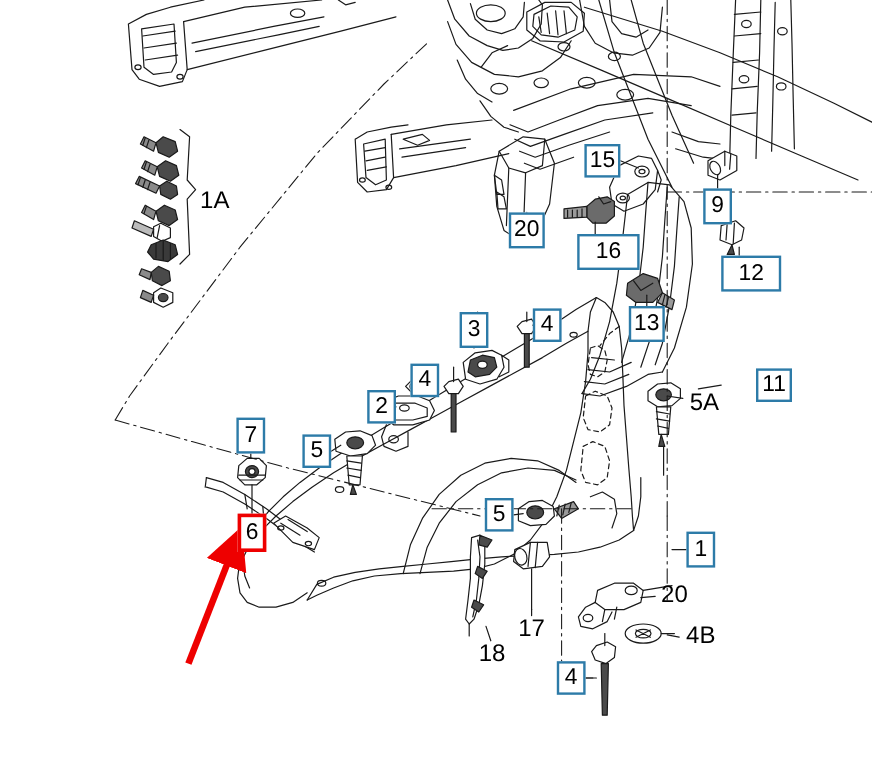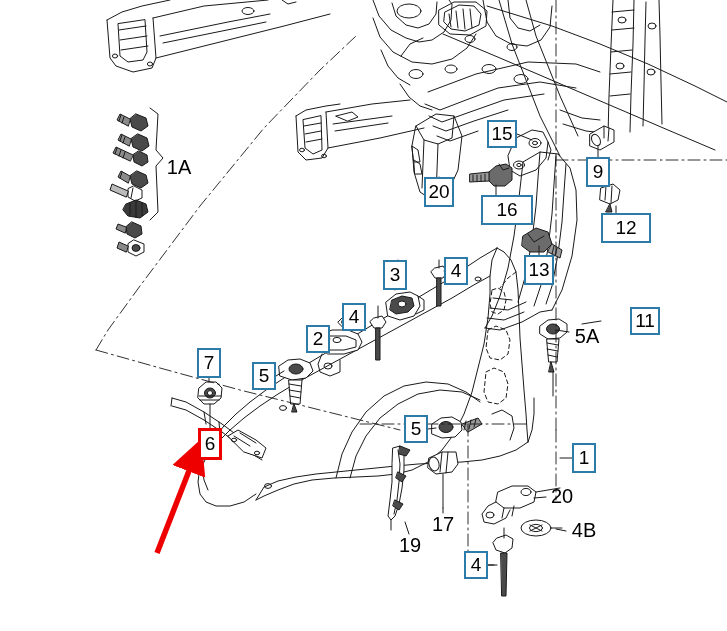--- a/index.html
+++ b/index.html
@@ -468,20 +468,20 @@
       <div class="callout plain" style="left: 546px; top: 485px; width: 32px; height: 24px;">
         <span class="lbl">20</span>
       </div>
       <div class="callout plain" style="left: 428px; top: 513px; width: 30px; height: 24px; text-align: right;">
         <span class="lbl">17</span>
       </div>
       <div class="callout plain" style="left: 566px; top: 519px; width: 36px; height: 24px;">
         <span class="lbl">4B</span>
       </div>
       <div class="callout plain" style="left: 395px; top: 534px; width: 30px; height: 24px;">
-        <span class="lbl">19</span>
+        <span class="lbl">18</span>
       </div>
       <div class="callout boxed" style="left: 464px; top: 551px; width: 24px; height: 28px; border-color: rgb(45, 123, 168);">
         <span class="lbl">4</span>
       </div>
     </div>
 
 </div>
 
 </body></html>

